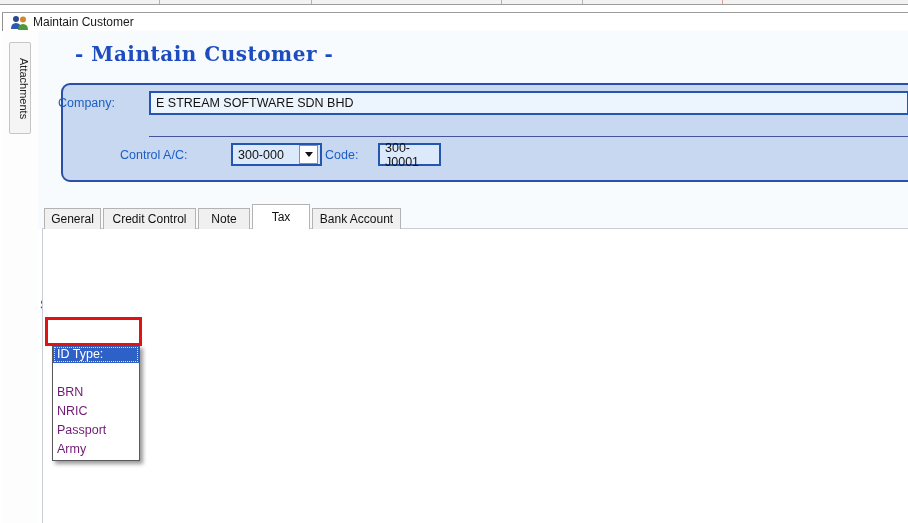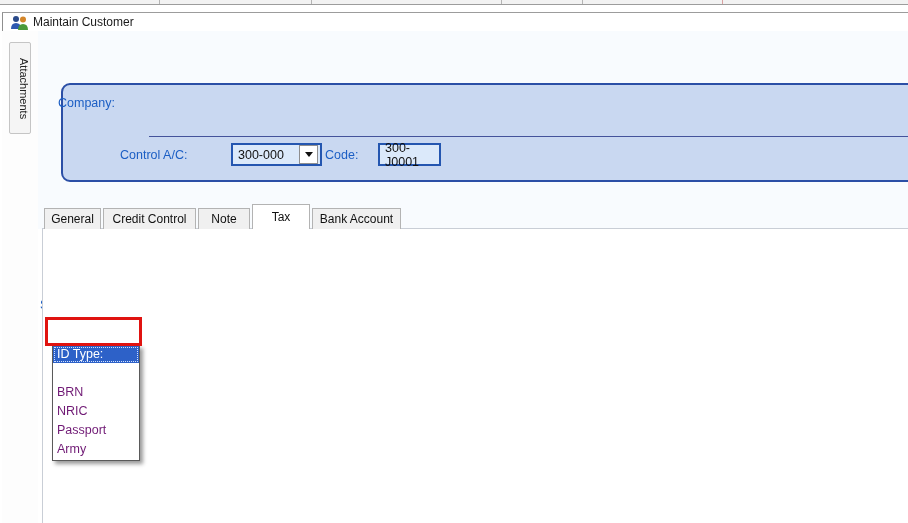--- a/index.html
+++ b/index.html
@@ -100,23 +100,25 @@
   </svg>
   <div class="abs win-title">Maintain Customer</div>
 
   <div class="abs win-body"></div>
   <div class="abs sidebar"></div>
   <div class="abs attach-tab">Attachments</div>
 
   <div class="abs main-top"></div>
   <div class="abs tabs-bg"></div>
 
+  <div class="abs page-heading">- Maintain Customer -</div>
 
   <div class="abs company-panel"></div>
   <div class="abs blue-label" style="left:58px;top:96px;width:88px">Company:</div>
+  <div class="abs panel-input" style="left:149px;top:91px;width:760px;height:24px">E STREAM SOFTWARE SDN BHD</div>
   <div class="abs panel-sep"></div>
   <div class="abs blue-label" style="left:120px;top:148px;width:105px">Control A/C:</div>
   <div class="abs panel-input combo" style="left:231px;top:143px;width:91px;height:23px;background:#dbe9fa">
     <span>300-000</span>
     <span class="combo-btn">
         <span class="arr-down"></span>
       </span>
   </div>
   <div class="abs blue-label" style="left:325px;top:148px;width:40px">Code:</div>
   <div class="abs panel-input" style="left:378px;top:143px;width:63px;height:23px;background:#dbe9fa">300-J0001</div>

